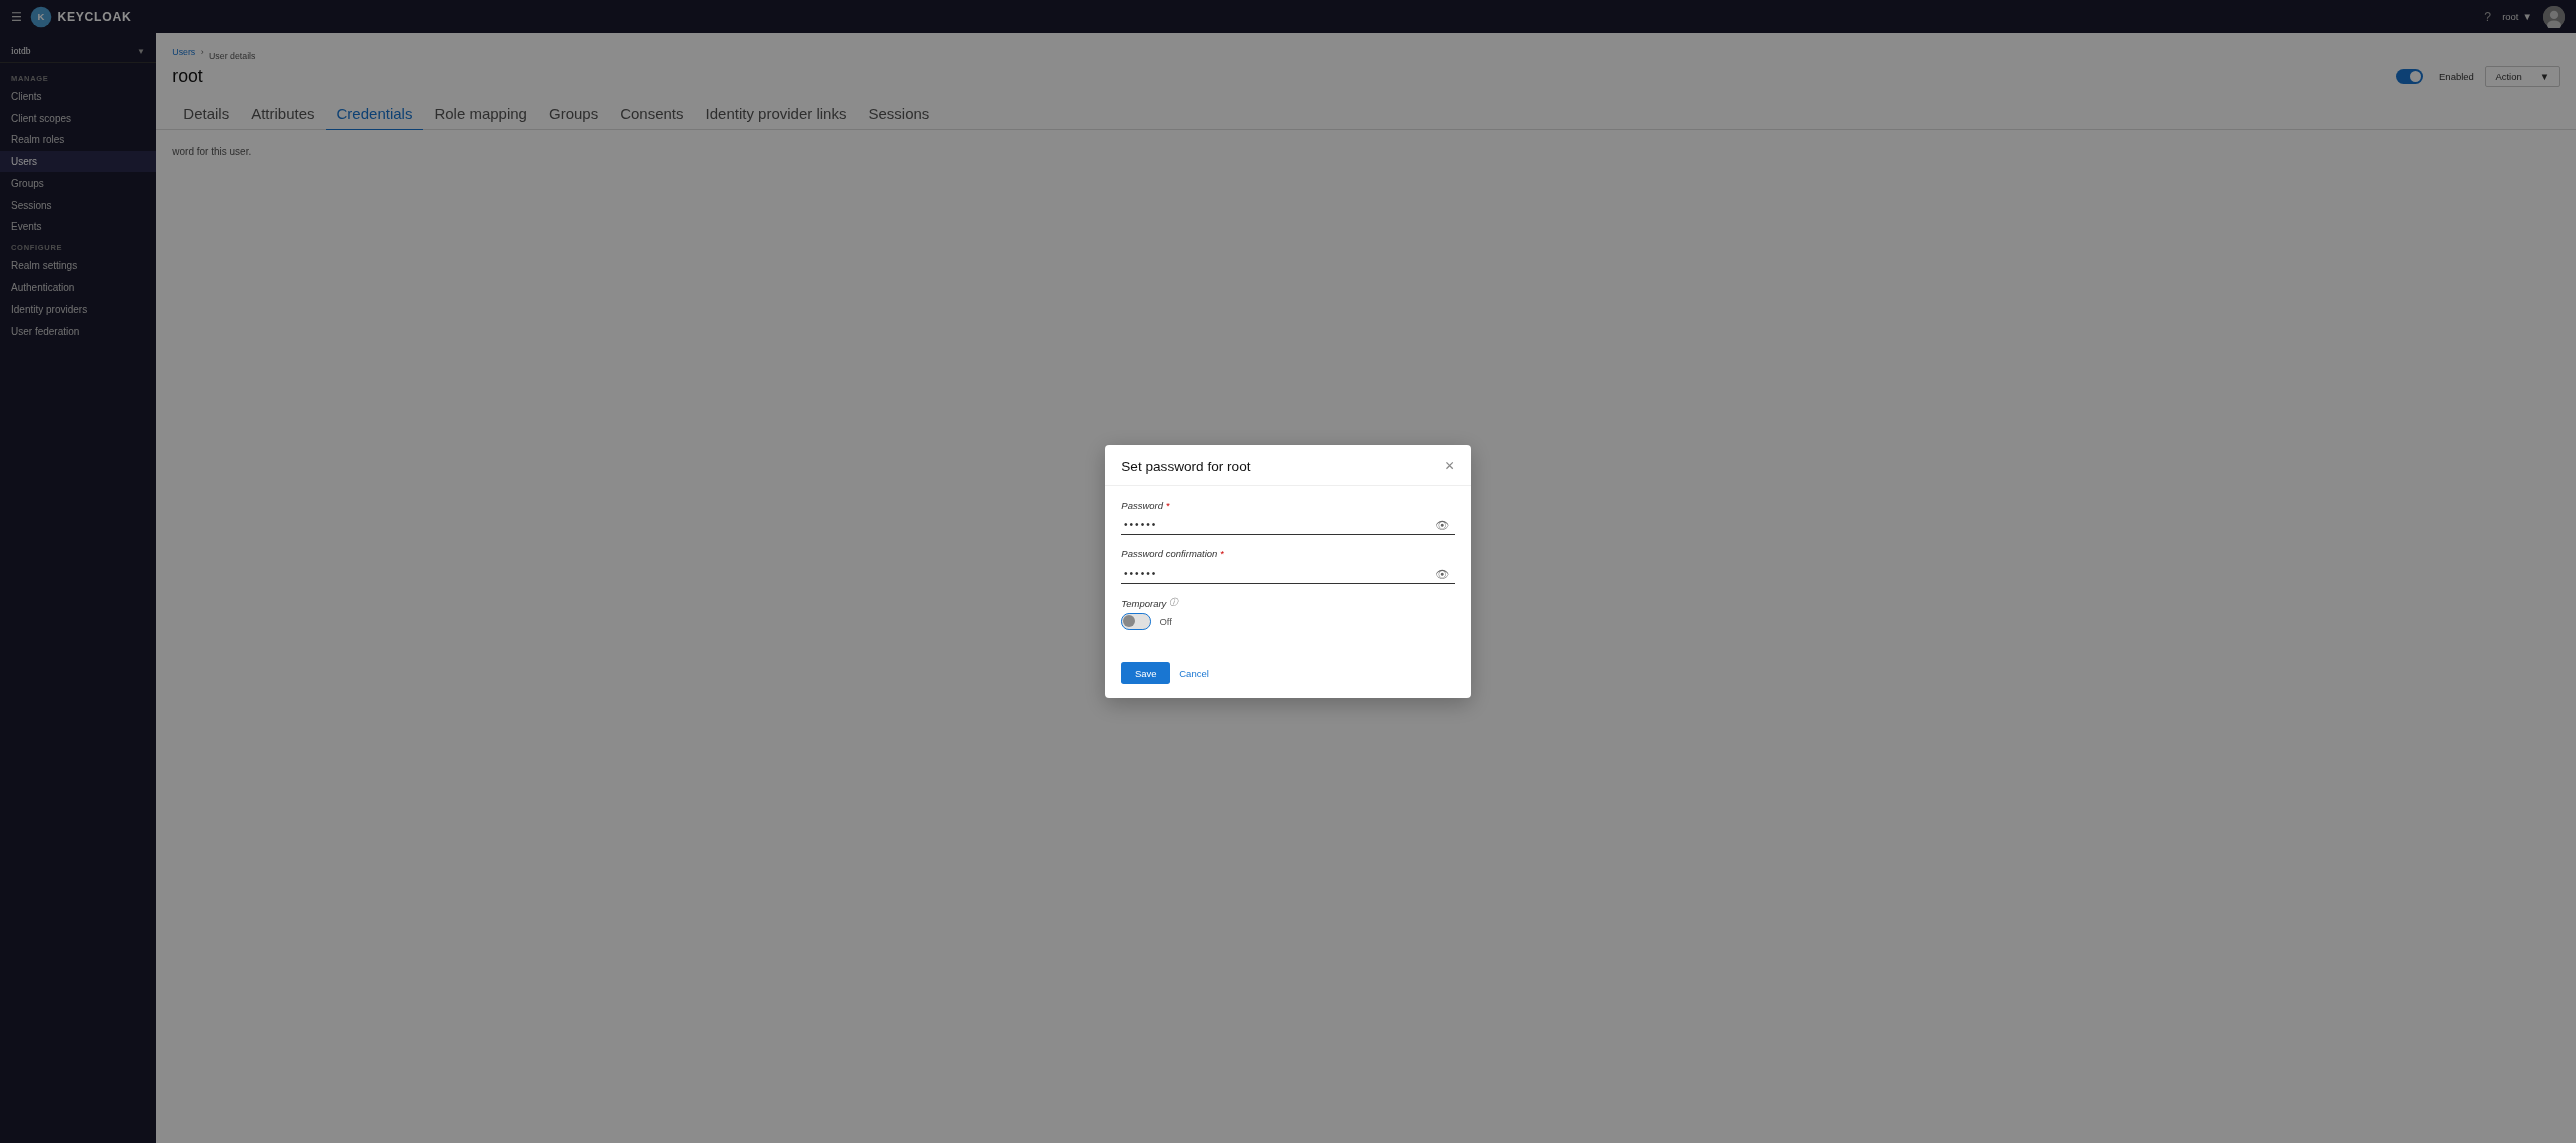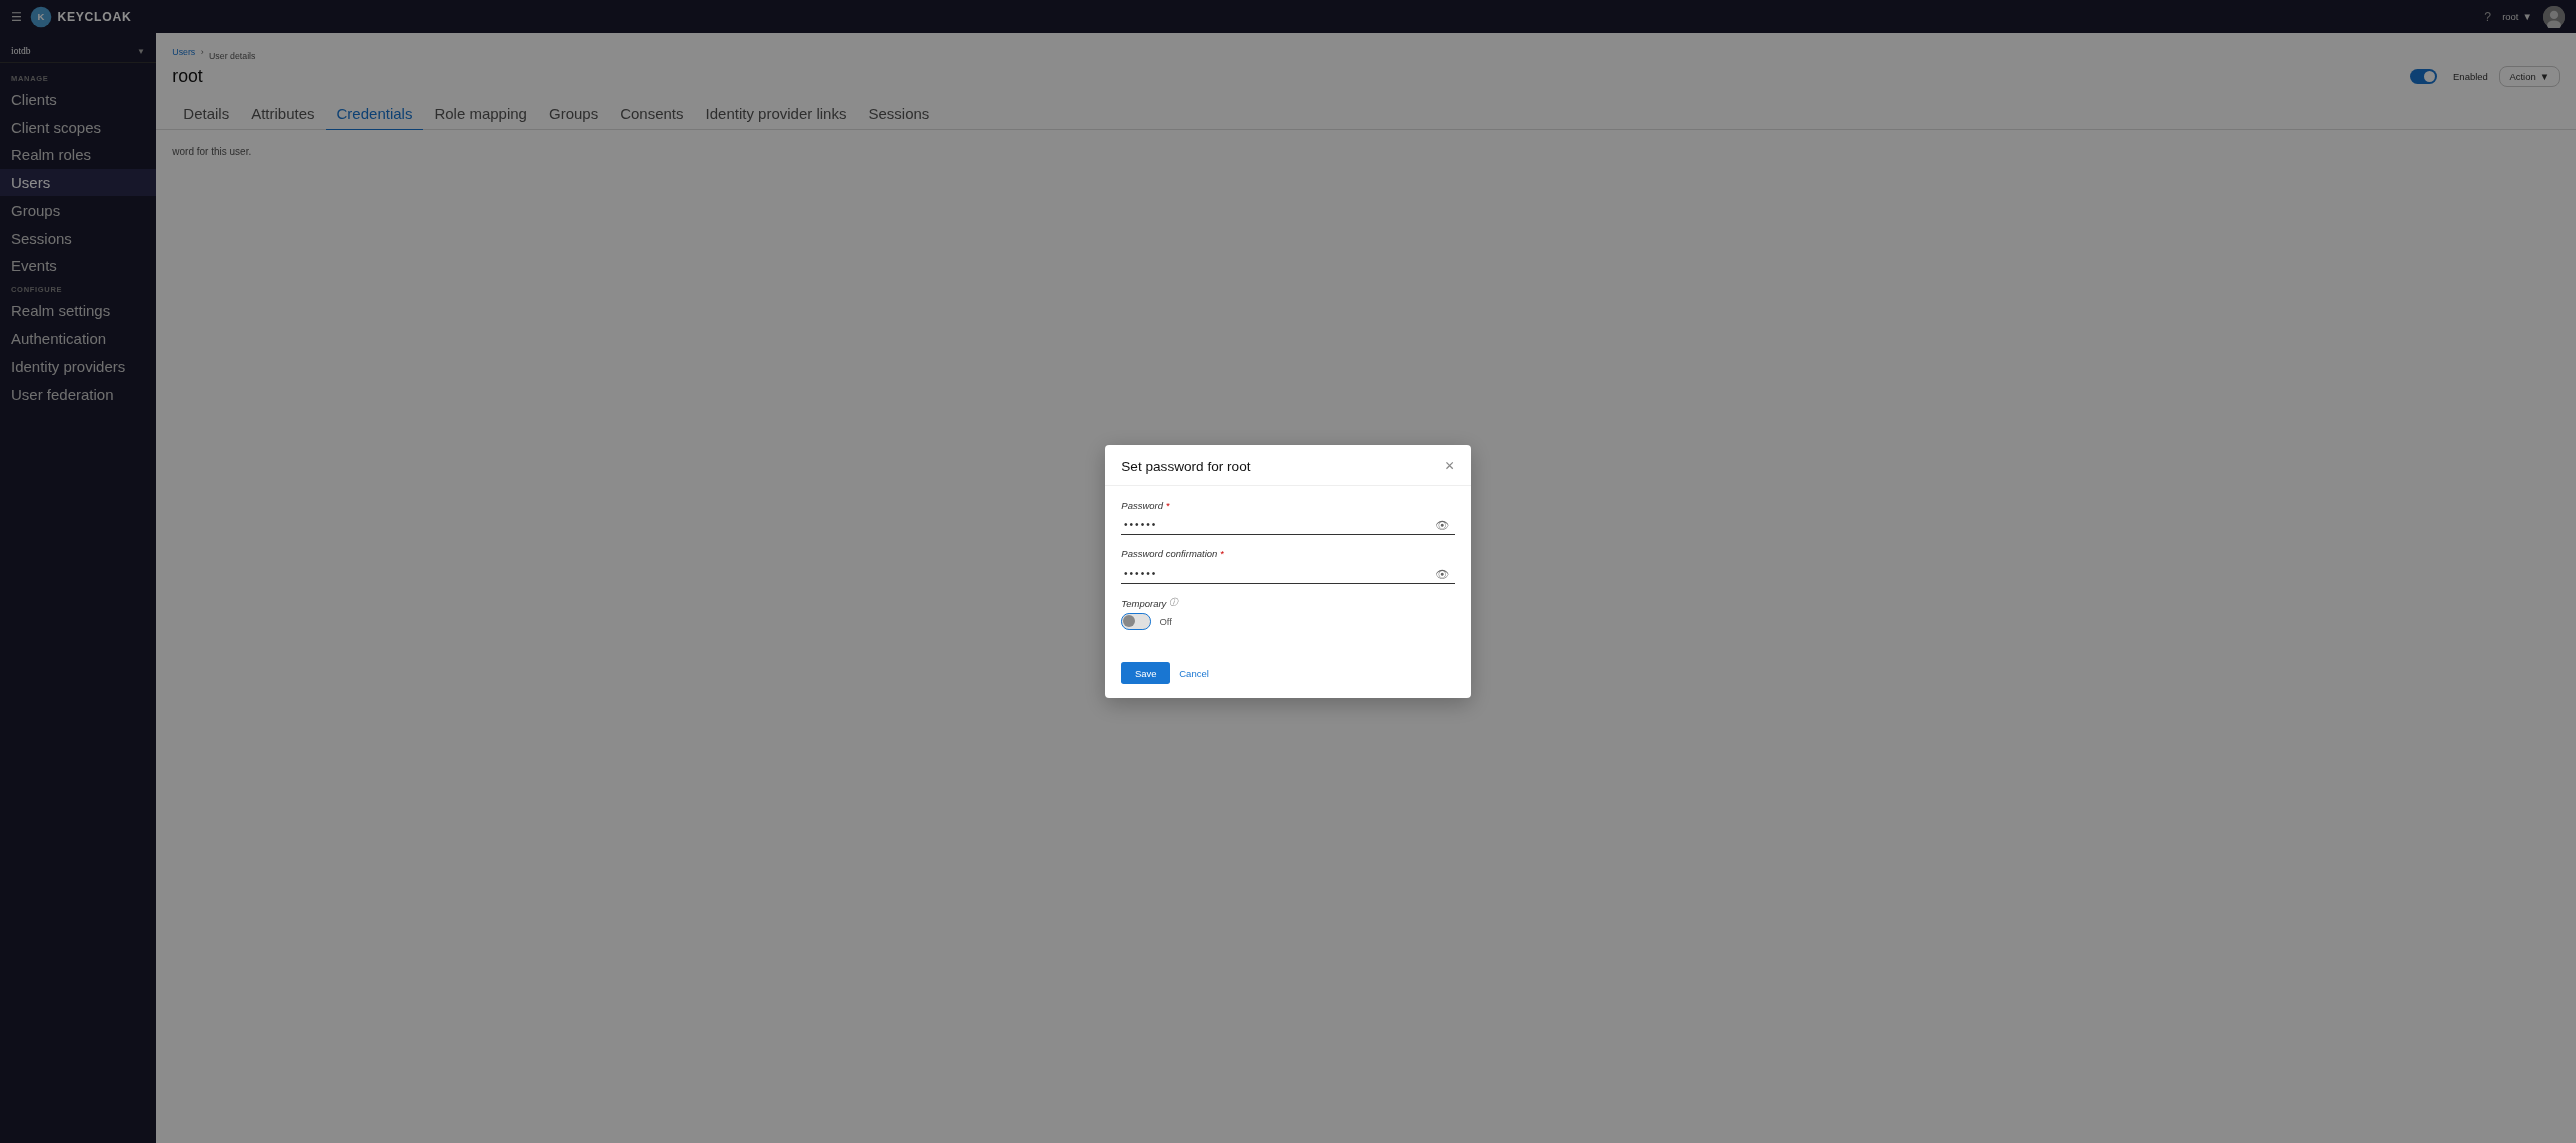--- a/index.html
+++ b/index.html
@@ -53,21 +53,21 @@
     .sidebar-section-label {
       color: #888;
       font-size: 7.5px;
       text-transform: uppercase;
       letter-spacing: 0.7px;
       padding: 5.4px 11px 2.7px;
       font-weight: 600;
     }
     .sidebar-item {
       padding: 5.4px 11px;
-      font-size: 15px;
+      font-size: 10px;
       color: #ccc;
       cursor: pointer;
       display: block;
     }
     .sidebar-item.active { background: #2a2a4e; color: #fff; }
 
     
     .main { flex: 1; background: #d3d3d3; overflow-y: auto; }
     .main-inner { background: #fff; min-height: calc(100vh - 33px); }
 
@@ -96,22 +96,22 @@
     .toggle-track {
       width: 27px; height: 15px; border-radius: 7.5px; background: #1976d2;
       position: relative; cursor: pointer;
     }
     .toggle-thumb {
       width: 11px; height: 11px; border-radius: 50%; background: #fff;
       position: absolute; top: 2px; right: 2px; transition: 0.2s;
     }
     .toggle-label { font-size: 9.5px; color: #333; }
     .action-btn {
-      display: flex; align-items: center; gap: 4px;
-      border: 0.7px solid #ccc; border-radius: 8px; padding: 4.1px 9.5px;
+      display: flex; align-items: center; gap: 18px;
+      border: 0.7px solid #ccc; border-radius: 2px; padding: 4.1px 9.5px;
       font-size: 9.5px; background: #fff; cursor: pointer; color: #333;
     }
 
     
     .tabs {
       border-bottom: 0.7px solid #ddd;
       display: flex;
       padding: 0 16.3px;
     }
     .tab {

